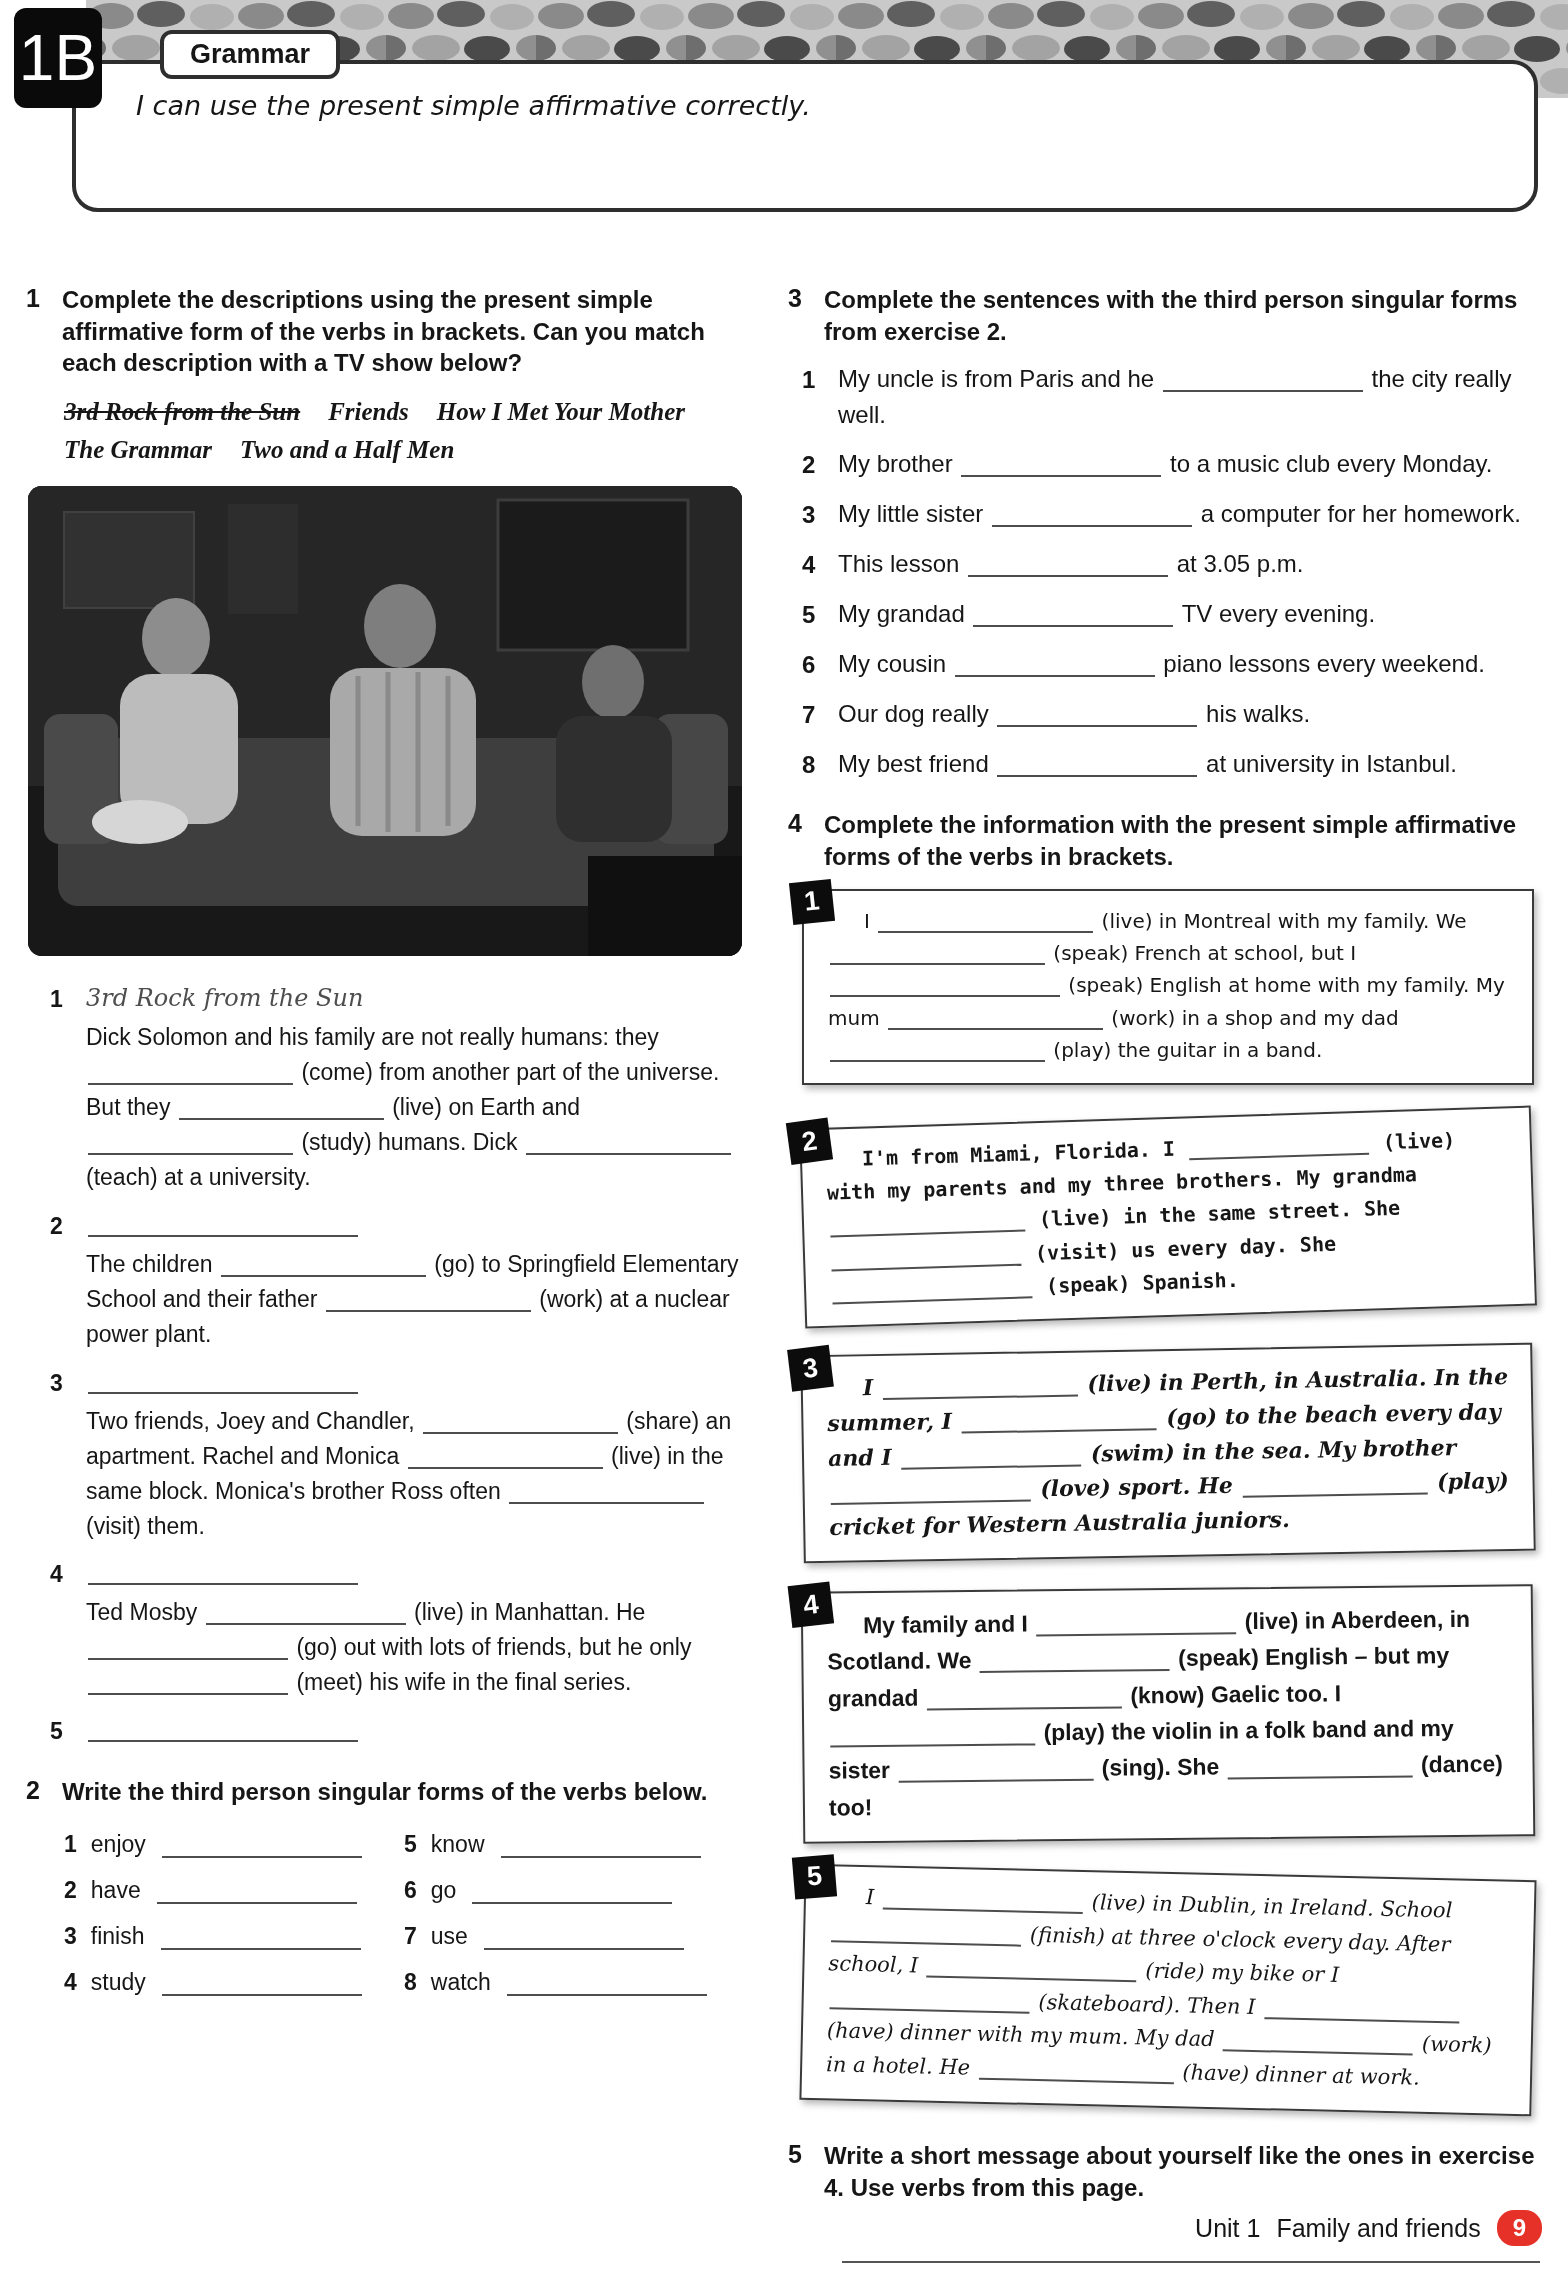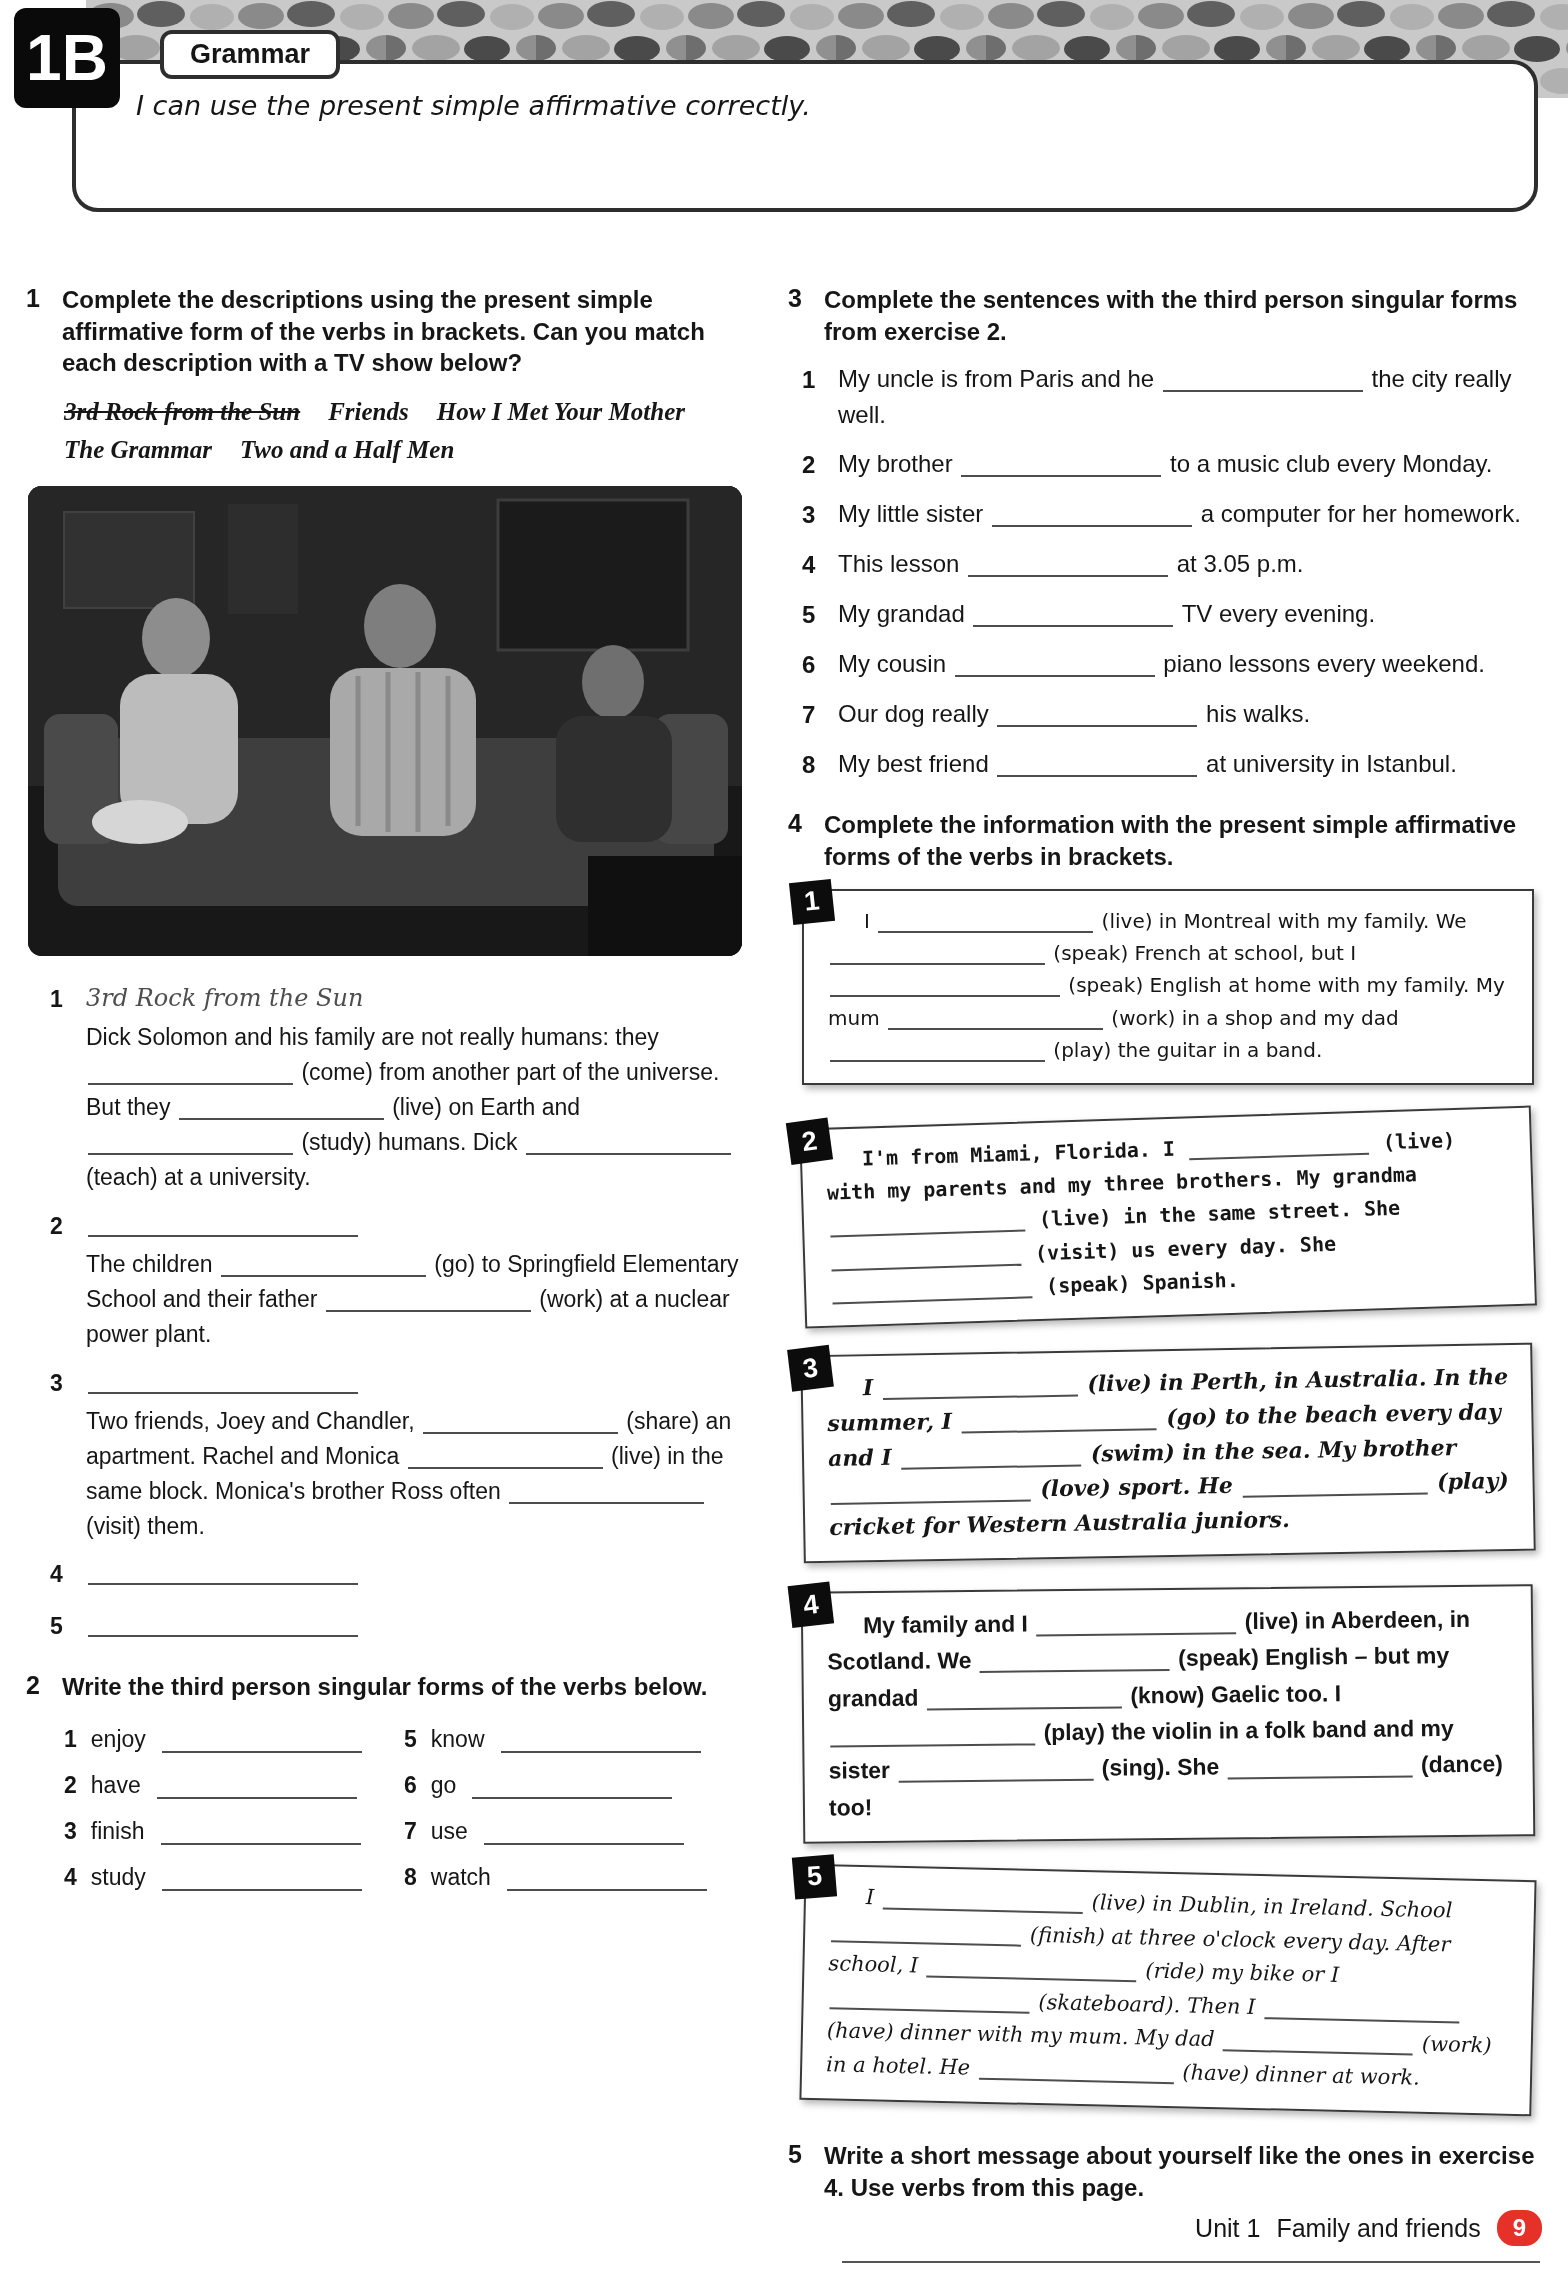--- a/index.html
+++ b/index.html
@@ -6,22 +6,22 @@
   html,body{background:#e9e9e9;}
   body{font-family:"Liberation Sans","DejaVu Sans",sans-serif;color:#161616;}
   .page{width:1568px;height:2272px;position:relative;background:#fff;margin:0 auto;overflow:hidden;}
 
   
   .mosaic{position:absolute;top:0;left:86px;right:0;height:98px;z-index:1;}
   .title-frame{position:absolute;top:60px;left:72px;right:30px;height:152px;background:#fff;
     border:4px solid #2e2e2e;border-radius:26px;z-index:2;padding:20px 20px 0 60px;}
   .page-title{font-size:43px;font-weight:bold;letter-spacing:-0.5px;}
   .subtitle{font-size:27px;font-style:italic;margin-top:6px;font-family:"DejaVu Sans",sans-serif;}
-  .unit-badge{position:absolute;top:8px;left:14px;width:106px;height:100px;background:#0a0a0a;color:#fff;
-    font-size:64px;font-weight:bold;display:flex;align-items:center;justify-content:center;border-radius:12px;z-index:3;}
+  .unit-badge{position:absolute;top:8px;left:14px;width:88px;height:100px;background:#0a0a0a;color:#fff;
+    font-size:64px;font-weight:normal;display:flex;align-items:center;justify-content:center;border-radius:12px;z-index:3;}
   .grammar-tab{position:absolute;top:30px;left:160px;background:#fff;border:4px solid #2e2e2e;border-radius:12px;
     padding:5px 26px;font-size:27px;font-weight:bold;z-index:3;}
 
   
   .content{position:absolute;top:284px;left:26px;right:28px;bottom:78px;display:flex;gap:40px;}
   .col-left{width:722px;flex:none;}
   .col-right{flex:1;min-width:0;}
 
   .ex-head{display:flex;gap:16px;margin-bottom:14px;}
   .ex-num{font-weight:bold;font-size:25px;flex:none;width:20px;}
@@ -165,20 +165,21 @@
         <span class="item-num">3</span>
         <div class="item-body">
           <div class="item-title"><span class="blank" style="width: 270px;"></span></div>
           <div class="item-text">Two friends, Joey and Chandler, <span class="blank" style="width: 195px;"></span> (share) an apartment. Rachel and Monica <span class="blank" style="width: 195px;"></span> (live) in the same block. Monica's brother Ross often <span class="blank" style="width: 195px;"></span> (visit) them.</div>
         </div>
       </div>
       <div class="desc-item">
         <span class="item-num">4</span>
         <div class="item-body">
           <div class="item-title"><span class="blank" style="width: 270px;"></span></div>
+          <div class="item-text">Ted Mosby <span class="blank" style="width: 200px;"></span> (live) in Manhattan. He <span class="blank" style="width: 200px;"></span> (go) out with lots of friends, but he only <span class="blank" style="width: 200px;"></span> (meet) his wife in the final series.</div>
         </div>
       </div>
       <div class="desc-item">
         <span class="item-num">5</span>
         <div class="item-body">
           <div class="item-title"><span class="blank" style="width: 270px;"></span></div>
         </div>
       </div>
 
       <div class="ex-head" style="margin-top:24px;">

